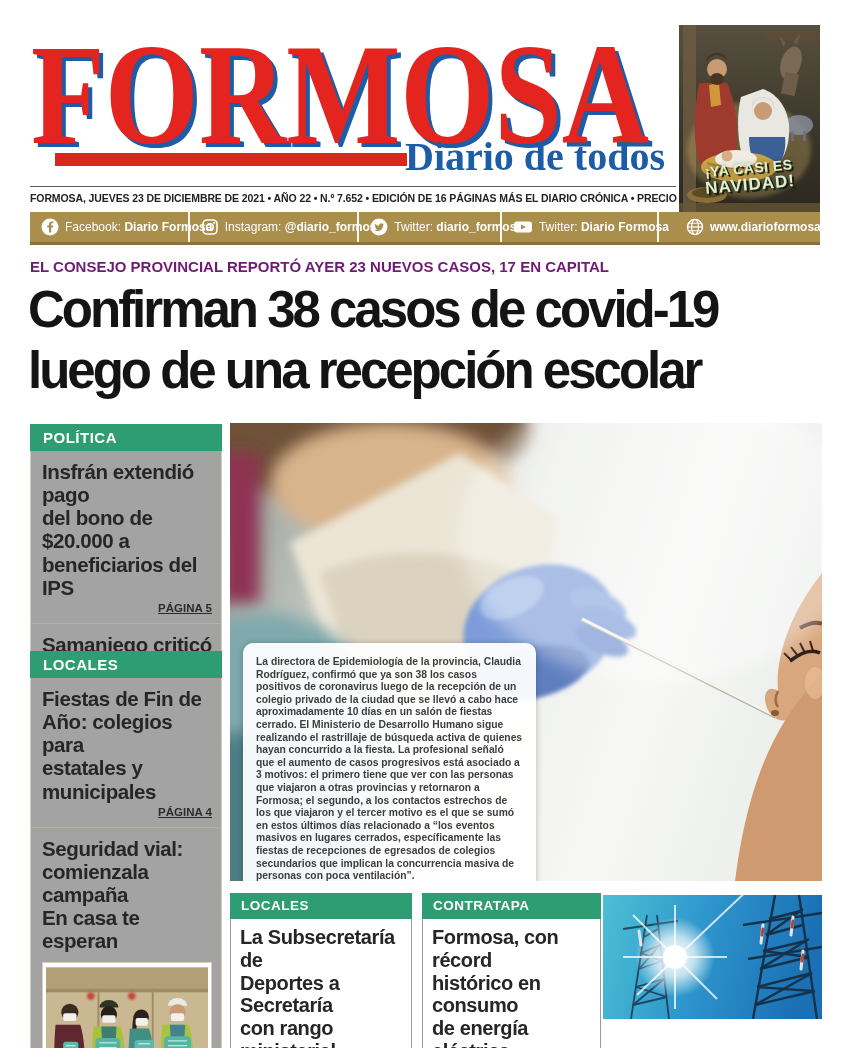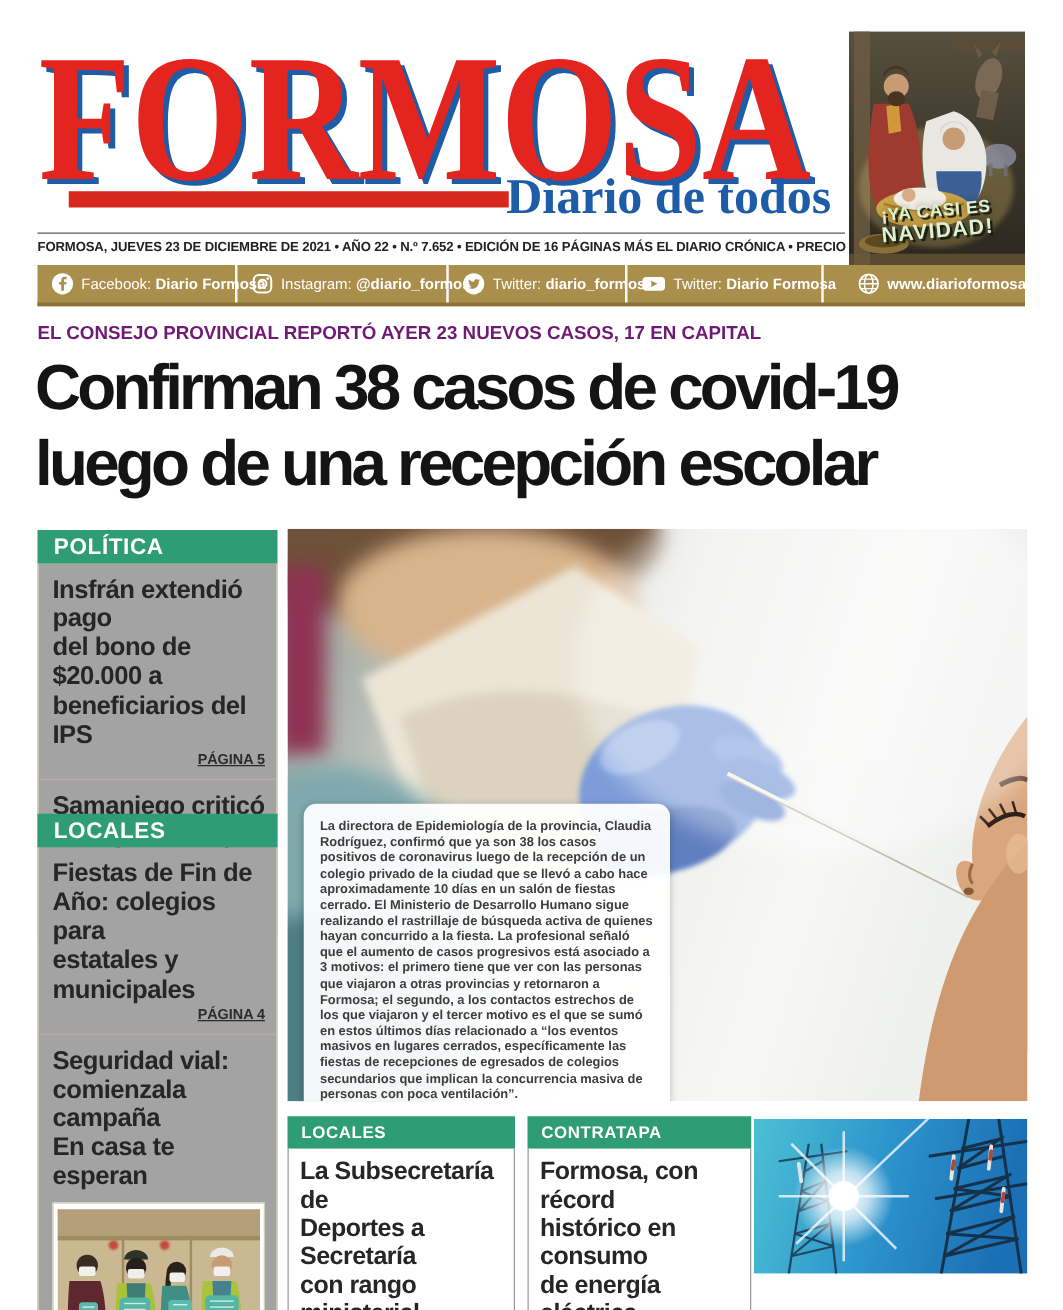--- a/index.html
+++ b/index.html
@@ -35,21 +35,21 @@
   .soc-icon{flex:0 0 auto;}
 
   
   .kicker{left:30px;top:258px;width:780px;font-size:15px;font-weight:bold;color:#701a75;}
   .headline{left:28px;top:279px;width:805px;font-weight:bold;color:#141414;
             font-size:51px;line-height:61px;letter-spacing:-3px;}
 
   
   .side-box{left:30px;width:192px;}
   .sec-head{height:27px;line-height:27px;background:#2f9d73;color:#fff;
-            font-size:18px;font-weight:bold;letter-spacing:.5px;padding-left:13px;box-sizing:border-box;}
+            font-size:15px;font-weight:bold;letter-spacing:.5px;padding-left:13px;box-sizing:border-box;}
   .sec-body{background:#a3a3a3;border:1px solid #d6cfba;border-top:none;
             padding:9px 9px 8px 11px;box-sizing:border-box;}
   .art-hl{font-size:20.5px;line-height:1.13;font-weight:bold;color:#262626;
           letter-spacing:-0.4px;white-space:pre-line;}
   .art-pg{text-align:right;font-size:11.5px;font-weight:bold;color:#2b2b2b;margin-top:3px;text-decoration:underline;}
   .art-div{height:1px;background:#b7b095;margin:9px -9px 9px -11px;}
   .side-photo{position:relative;margin-top:9px;background:#fff;padding:3px;border:1px solid #d6cfba;}
   .side-photo svg{display:block;}
 
   

